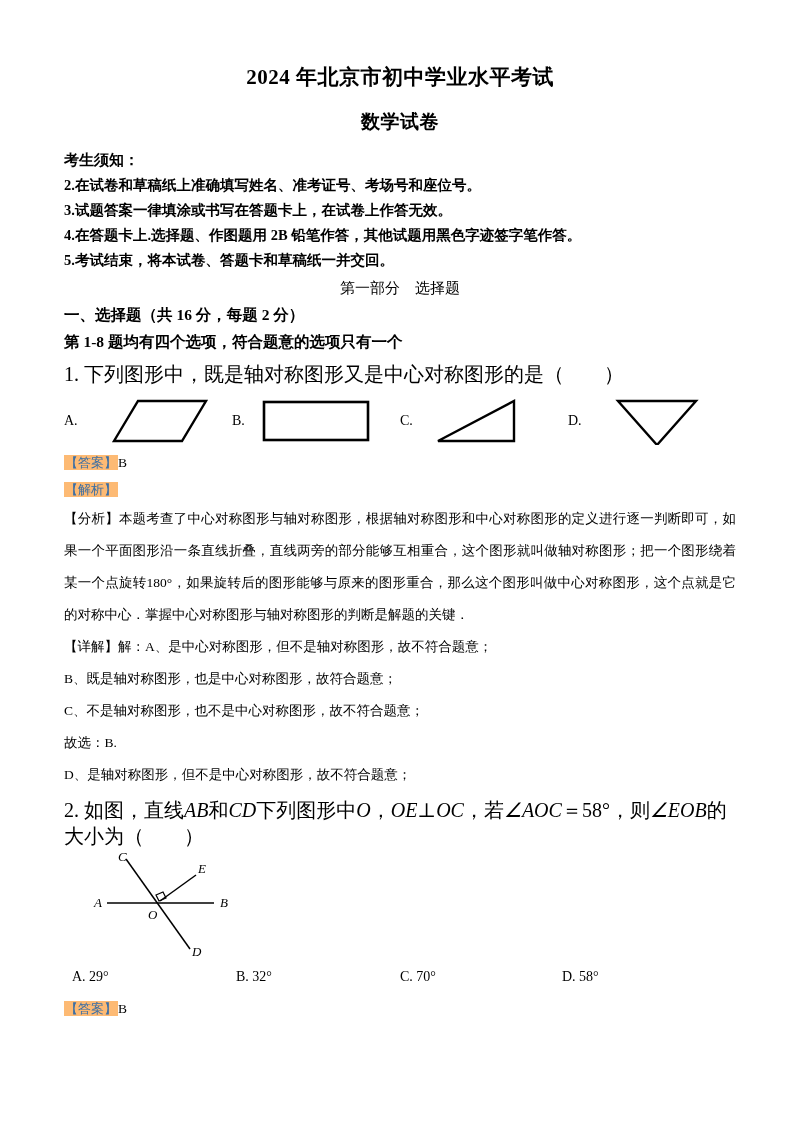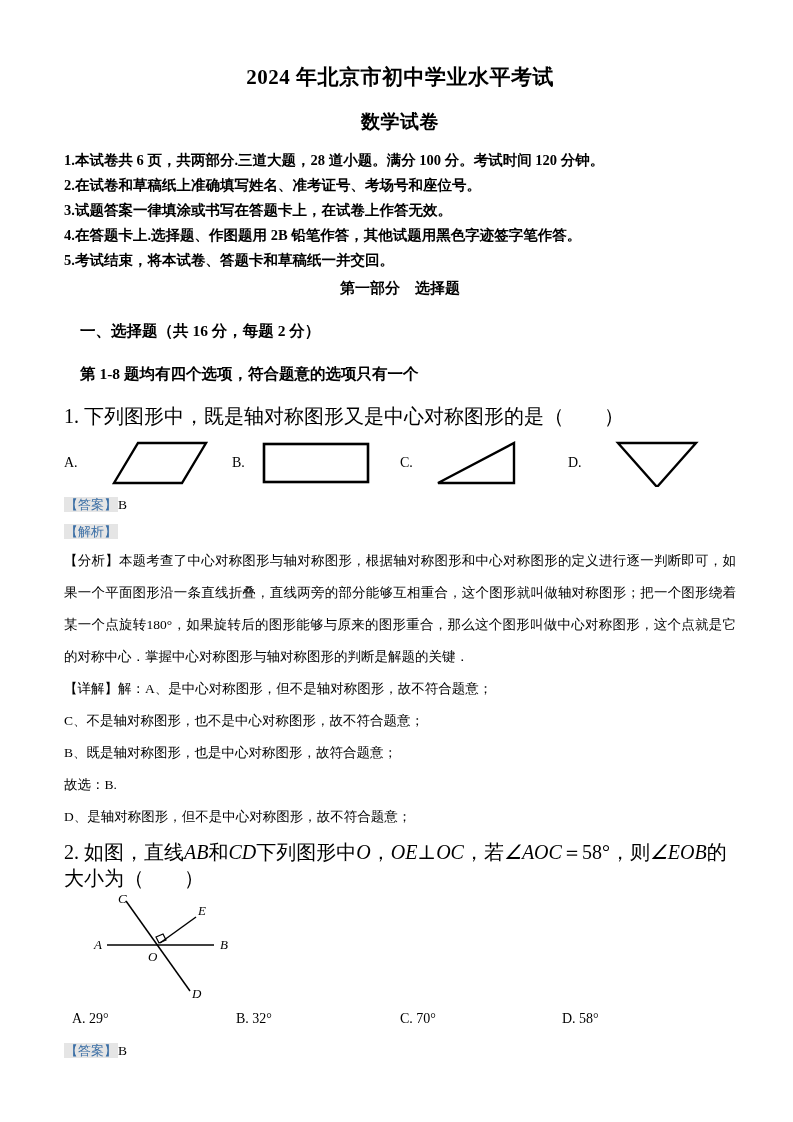--- a/index.html
+++ b/index.html
@@ -58,30 +58,30 @@
     font-size: 14.5px;
     font-weight: bold;
     line-height: 25px;
     margin: 0;
     white-space: nowrap;
   }
 
   .part-title {
     text-align: center;
     font-size: 15px;
-    font-weight: bold;
+    font-weight: normal;
     line-height: 26px;
     margin: 2px 0 0 0;
   }
 
   .section-head {
     font-size: 15.5px;
     font-weight: bold;
     line-height: 27px;
-    margin: 16px;
+    margin: 0;
   }
 
   
   .question-stem {
     font-size: 20px;
     line-height: 26px;
     margin: 6px 0 0 0;
   }
   .mi { font-style: italic; font-family: "Liberation Serif", serif; }
 
@@ -109,21 +109,21 @@
   }
 
   
   .ans-line {
     font-size: 13.5px;
     line-height: 27px;
     margin: 0;
   }
   .tagmark {
     color: #3a6ea5;
-    background: #e5e5e5;
+    background: #fdba74;
     font-family: "Liberation Sans", sans-serif;
     font-size: 13px;
     padding: 0 1px;
   }
   .para {
     font-size: 13.5px;
     line-height: 32px;
     margin: 0;
     text-align: justify;
     text-justify: inter-ideograph;
@@ -162,21 +162,21 @@
 </style>
 </head>
 <body>
 
 <div class="page">
   <div class="content">
 
     <div class="doc-title">2024 年北京市初中学业水平考试</div>
     <div class="doc-subtitle">数学试卷</div>
 
-    <div class="notice-line">1.本试卷共 6 页，共两部分.三道大题，28 道小题。满分 100 分。考试时间 120 分钟。</div>
+    <div class="notice-head">考生须知：</div>
     <div class="notice-line">2.在试卷和草稿纸上准确填写姓名、准考证号、考场号和座位号。</div>
     <div class="notice-line">3.试题答案一律填涂或书写在答题卡上，在试卷上作答无效。</div>
     <div class="notice-line">4.在答题卡上.选择题、作图题用 2B 铅笔作答，其他试题用黑色字迹签字笔作答。</div>
     <div class="notice-line">5.考试结束，将本试卷、答题卡和草稿纸一并交回。</div>
 
     <div class="part-title">第一部分　选择题</div>
     <div class="section-head">一、选择题（共 16 分，每题 2 分）</div>
     <div class="section-head">第 1-8 题均有四个选项，符合题意的选项只有一个</div>
 
     <div class="question-stem">1. 下列图形中，既是轴对称图形又是中心对称图形的是（　　）</div>
@@ -215,22 +215,22 @@
     <div class="ans-line">
       <span class="tagmark">【答案】</span><span>B</span>
     </div>
     <div class="ans-line">
       <span class="tagmark">【解析】</span>
     </div>
 
     <div class="para para-indent"><span>【分析】</span><span>本题考查了中心对称图形与轴对称图形，根据轴对称图形和中心对称图形的定义进行逐一判断即可，如果一个平面图形沿一条直线折叠，直线两旁的部分能够互相重合，这个图形就叫做轴对称图形；把一个图形绕着某一个点旋转180°，如果旋转后的图形能够与原来的图形重合，那么这个图形叫做中心对称图形，这个点就是它的对称中心．掌握中心对称图形与轴对称图形的判断是解题的关键．</span></div>
 
     <div class="solution-line"><span>【详解】</span><span>解：A、是中心对称图形，但不是轴对称图形，故不符合题意；</span></div>
+    <div class="solution-line">B、既是轴对称图形，也是中心对称图形，故符合题意；</div>
     <div class="solution-line">C、不是轴对称图形，也不是中心对称图形，故不符合题意；</div>
-    <div class="solution-line">B、既是轴对称图形，也是中心对称图形，故符合题意；</div>
     <div class="solution-line">故选：B.</div>
     <div class="solution-line">D、是轴对称图形，但不是中心对称图形，故不符合题意；</div>
 
     <div class="question-stem"><span>2. 如图，直线</span><span class="mi">AB</span><span>和</span><span class="mi">CD</span><span>下列图形中</span><span class="mi">O</span><span>，</span><span class="mi">OE</span><span>⊥</span><span class="mi">OC</span><span>，若</span><span class="mi">∠AOC</span><span>＝58°</span><span>，则</span><span class="mi">∠EOB</span><span>的大小为（　　）</span></div>
 
     <div class="diagram-wrap">
       <svg class="diagram" width="250" height="110" viewBox="0 0 250 110">
 
         <line x1="25" y1="52" x2="132" y2="52" stroke="#000" stroke-width="1.5"></line>
 

